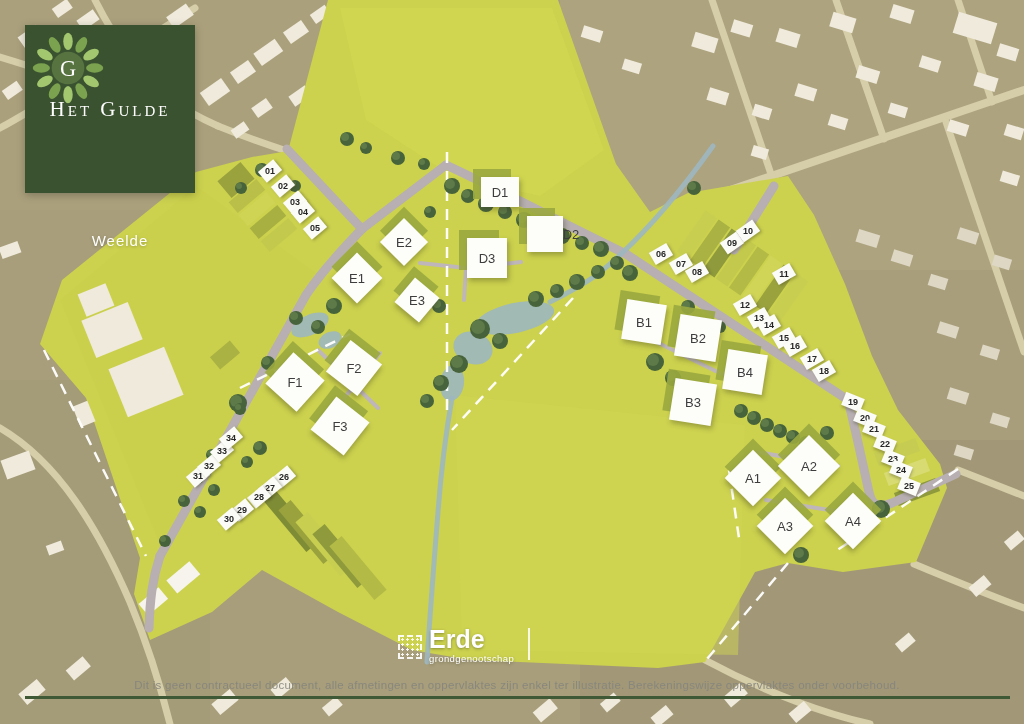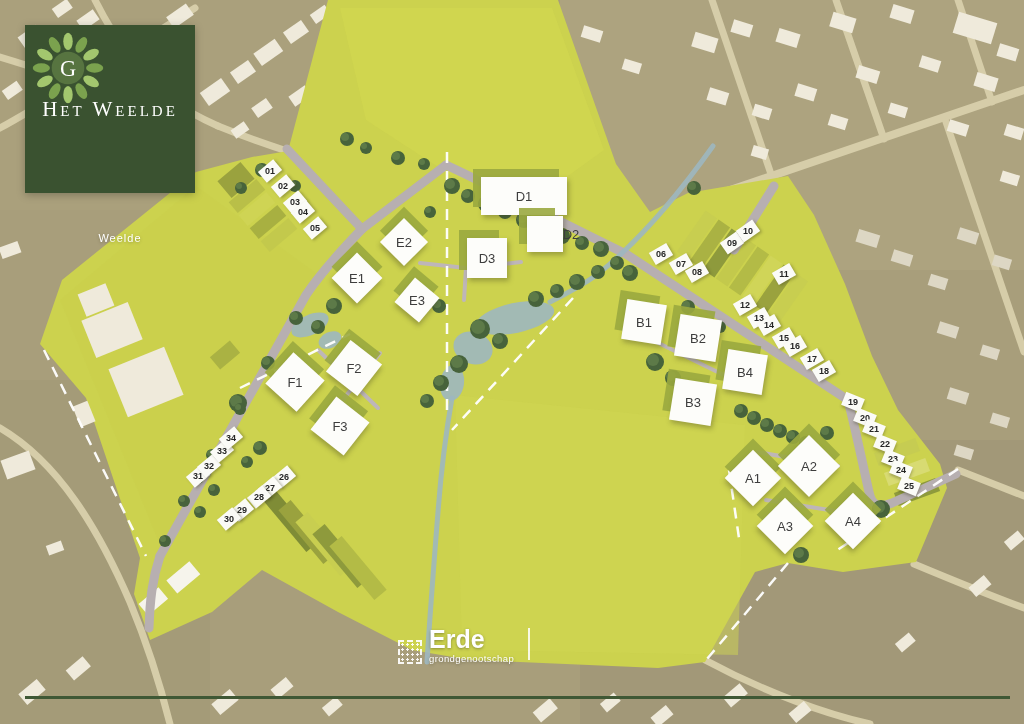--- a/index.html
+++ b/index.html
@@ -10,38 +10,38 @@
   
   .logo-card{position:absolute;left:25px;top:25px;width:170px;height:168px;
              background:#3a5230;box-shadow:0 2px 8px rgba(0,0,0,.25);
              display:flex;flex-direction:column;align-items:center;justify-content:center;gap:8px;}
   .brand-name{font-family:"Liberation Serif",serif;font-variant:small-caps;
               letter-spacing:3px;font-size:21px;color:#fff;}
 
   
   .plan-title{position:absolute;left:22px;top:228px;width:196px;color:#fff;}
   .plan-title .main{font-size:30px;font-weight:300;letter-spacing:.5px;text-shadow:0 1px 3px rgba(60,60,40,.35);}
-  .plan-title .sub{font-size:11px;text-align:center;letter-spacing:1px;margin-top:4px;text-shadow:0 1px 3px rgba(60,60,40,.35);}
+  .plan-title .sub{font-size:15px;text-align:center;letter-spacing:1px;margin-top:4px;text-shadow:0 1px 3px rgba(60,60,40,.35);}
 
   
   #blocks-layer,#lots-layer{position:absolute;left:0;top:0;width:1024px;height:724px;pointer-events:none;}
   .block{position:absolute;pointer-events:auto;}
   .block .garden{position:absolute;left:-8px;top:-8px;width:100%;height:100%;background:#9aa93f;opacity:.9;}
   .block .house{position:absolute;inset:0;background:#fdfdfa;box-shadow:2px 3px 5px rgba(60,60,30,.35);}
   .block span{position:absolute;inset:0;display:flex;align-items:center;justify-content:center;
               font-size:13px;font-weight:500;color:#3d3d3d;}
   .lot{position:absolute;width:20px;height:14px;background:#fbfbf7;
        box-shadow:1px 2px 3px rgba(60,60,30,.35);pointer-events:auto;}
   .lot span{position:absolute;inset:0;display:flex;align-items:center;justify-content:center;
             font-size:9px;font-weight:700;color:#262626;}
 
   
   .partners{position:absolute;left:398px;top:626px;display:flex;align-items:flex-start;gap:14px;
             color:#fff;text-shadow:0 1px 3px rgba(50,50,30,.45);}
-  .partner{display:flex;align-items:flex-end;gap:7px;}
+  .partner{display:flex;align-items:center;gap:7px;}
   .partner .txt{display:flex;flex-direction:column;}
   .partner .name{font-size:25px;font-weight:700;line-height:26px;}
   .partner .tagline{font-size:9.5px;letter-spacing:.4px;margin-top:1px;}
   .erde-icon{width:24px;height:24px;margin-top:3px;border:2px dashed #fff;box-sizing:border-box;
              background-image:radial-gradient(#fff 1px, transparent 1.4px);background-size:5px 5px;opacity:.92;}
   .partner-divider{width:2px;height:32px;background:rgba(255,255,255,.85);margin-top:2px;}
 
   
   .disclaimer{position:absolute;left:112px;top:679px;width:810px;text-align:center;
               font-size:11.5px;letter-spacing:.3px;color:#85857e;opacity:.9;}
@@ -358,21 +358,21 @@
       <div class="block" style="left: 387px; top: 225px; width: 34px; height: 34px; transform: rotate(45deg);">
         <i class="garden"></i>
         <i class="house"></i>
         <span style="transform: rotate(-45deg);">E2</span>
       </div>
       <div class="block" style="left: 401px; top: 284px; width: 32px; height: 32px; transform: rotate(40deg);">
         <i class="garden"></i>
         <i class="house"></i>
         <span style="transform: rotate(-40deg);">E3</span>
       </div>
-      <div class="block" style="left: 481px; top: 177px; width: 38px; height: 38px; transform: rotate(0deg); padding-left: 48px;">
+      <div class="block" style="left: 481px; top: 177px; width: 38px; height: 30px; transform: rotate(0deg);">
         <i class="garden"></i>
         <i class="house"></i>
         <span style="transform: rotate(0deg);">D1</span>
       </div>
       <div class="block" style="left: 527px; top: 216px; width: 36px; height: 36px; transform: rotate(0deg);">
         <i class="garden"></i>
         <i class="house"></i>
         <span style="transform: rotate(0deg); padding-left: 44px;">D2</span>
       </div>
       <div class="block" style="left: 467px; top: 238px; width: 40px; height: 40px; transform: rotate(0deg); text-decoration: underline;">
@@ -553,32 +553,33 @@
         <ellipse cx="50" cy="19" rx="5.5" ry="10" fill="#a3c76e" transform="rotate(180 50 50)"></ellipse>
         <ellipse cx="50" cy="19" rx="5.5" ry="10" fill="#7ba24e" transform="rotate(210 50 50)"></ellipse>
         <ellipse cx="50" cy="19" rx="5.5" ry="10" fill="#a3c76e" transform="rotate(240 50 50)"></ellipse>
         <ellipse cx="50" cy="19" rx="5.5" ry="10" fill="#7ba24e" transform="rotate(270 50 50)"></ellipse>
         <ellipse cx="50" cy="19" rx="5.5" ry="10" fill="#a3c76e" transform="rotate(300 50 50)"></ellipse>
         <ellipse cx="50" cy="19" rx="5.5" ry="10" fill="#7ba24e" transform="rotate(330 50 50)"></ellipse>
       </g>
       <circle cx="50" cy="50" r="19" fill="#577440"></circle>
       <text x="50" y="59" text-anchor="middle" font-family="Liberation Serif, serif" font-size="26" fill="#ffffff">G</text>
     </svg>
-    <div class="brand-name">Het Weelde</div>
+    <div class="brand-name">Het Gulde</div>
   </div>
 
   <div class="plan-title">
     <div class="sub">Weelde</div>
   </div>
 
   <div class="partners">
     <div class="partner">
       <div class="erde-icon"></div>
       <div class="txt">
         <span class="name">Erde</span>
         <span class="tagline">grondgenootschap</span>
       </div>
     </div>
     <div class="partner-divider"></div>
   </div>
 
+  <div class="disclaimer">Dit is geen contractueel document, alle afmetingen en oppervlaktes zijn enkel ter illustratie. Berekeningswijze oppervlaktes onder voorbehoud.</div>
   <div class="footer-line"></div>
 </div>
 
 </body></html>

